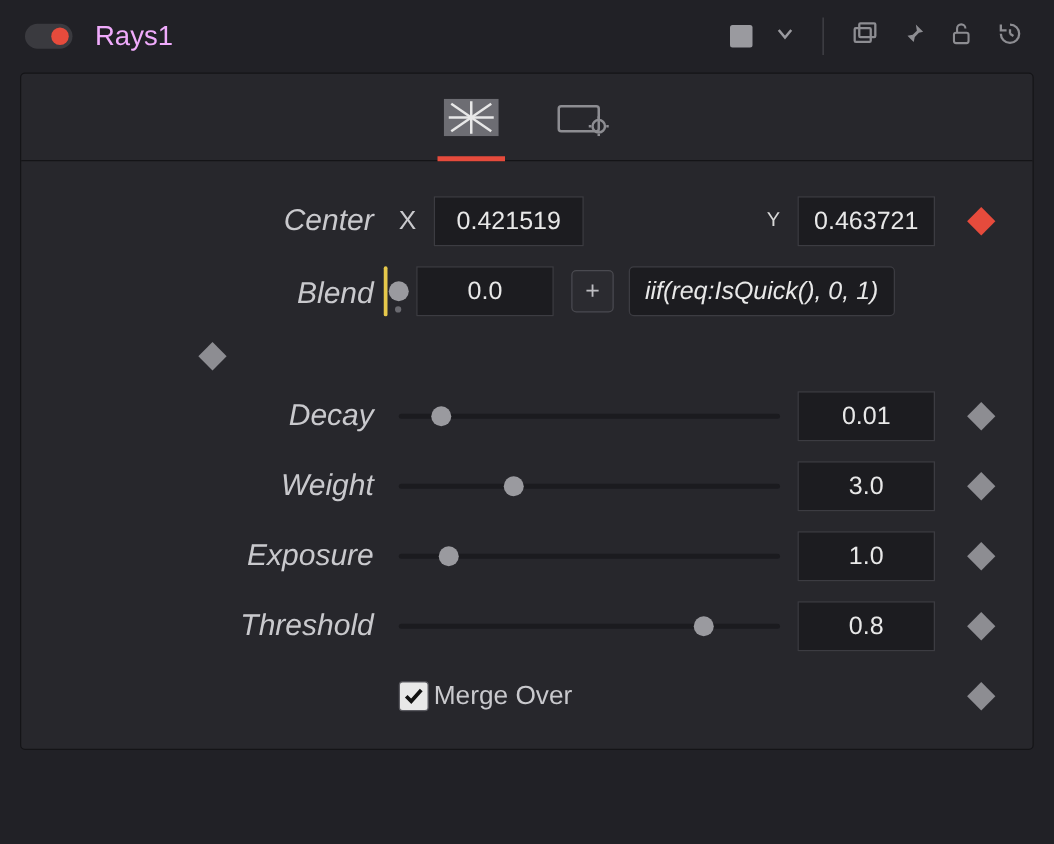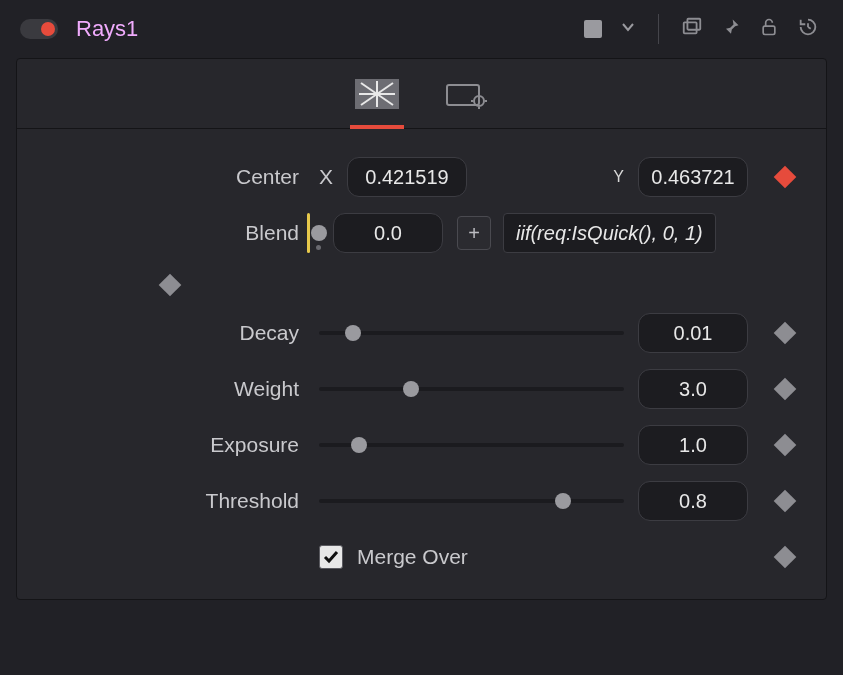--- a/index.html
+++ b/index.html
@@ -74,25 +74,25 @@
   
   .body{padding:20px 18px 14px 18px;}
   .row{
     display:grid;
     grid-template-columns: 270px 1fr 110px 46px;
     align-items:center;
     gap:14px;
     min-height:56px;
   }
   .row .label{
-    text-align:right;font-size:21px;color:#c9c9cd;padding-right:6px;
+    text-align:right;font-size:24px;color:#c9c9cd;padding-right:6px;font-style:italic;
   }
   .numfield{
     height:40px;background:var(--field-bg);
-    border:1px solid #3c3c42;border-radius:12px;
+    border:1px solid #3c3c42;border-radius:0;
     color:var(--field-text);font-size:20px;text-align:center;
     display:flex;align-items:center;justify-content:center;
     padding:0 6px;overflow:hidden;white-space:nowrap;
   }
   .diamond{
     width:16px;height:16px;transform:rotate(45deg);
     background:var(--diamond-grey);margin:0 auto;
   }
   .diamond.red{background:var(--diamond-red);}
   
@@ -126,21 +126,21 @@
   .plus-btn{
     width:34px;height:34px;border:1px solid #4a4a50;border-radius:4px;
     display:flex;align-items:center;justify-content:center;color:#bdbdc2;font-size:20px;
     background:var(--panel-inner);
   }
   .expr-field{
     flex:1;height:40px;background:var(--field-bg);border:1px solid #3c3c42;border-radius:4px;
     color:var(--field-text);font-size:20px;display:flex;align-items:center;padding:0 12px;font-style:italic;
   }
   
-  .cb-row{display:flex;align-items:center;gap:14px;}
+  .cb-row{display:flex;align-items:center;gap:4px;}
   .cb{
     width:24px;height:24px;border:1px solid #5a5a60;border-radius:3px;
     background:#1c1c20;display:flex;align-items:center;justify-content:center;
   }
   .cb.checked{background:#e8e8e8;}
   .cb.checked svg{display:block;}
   .cb svg{display:none;}
   .cb-label{font-size:21px;color:#c9c9cd;}
 </style>
 </head>

